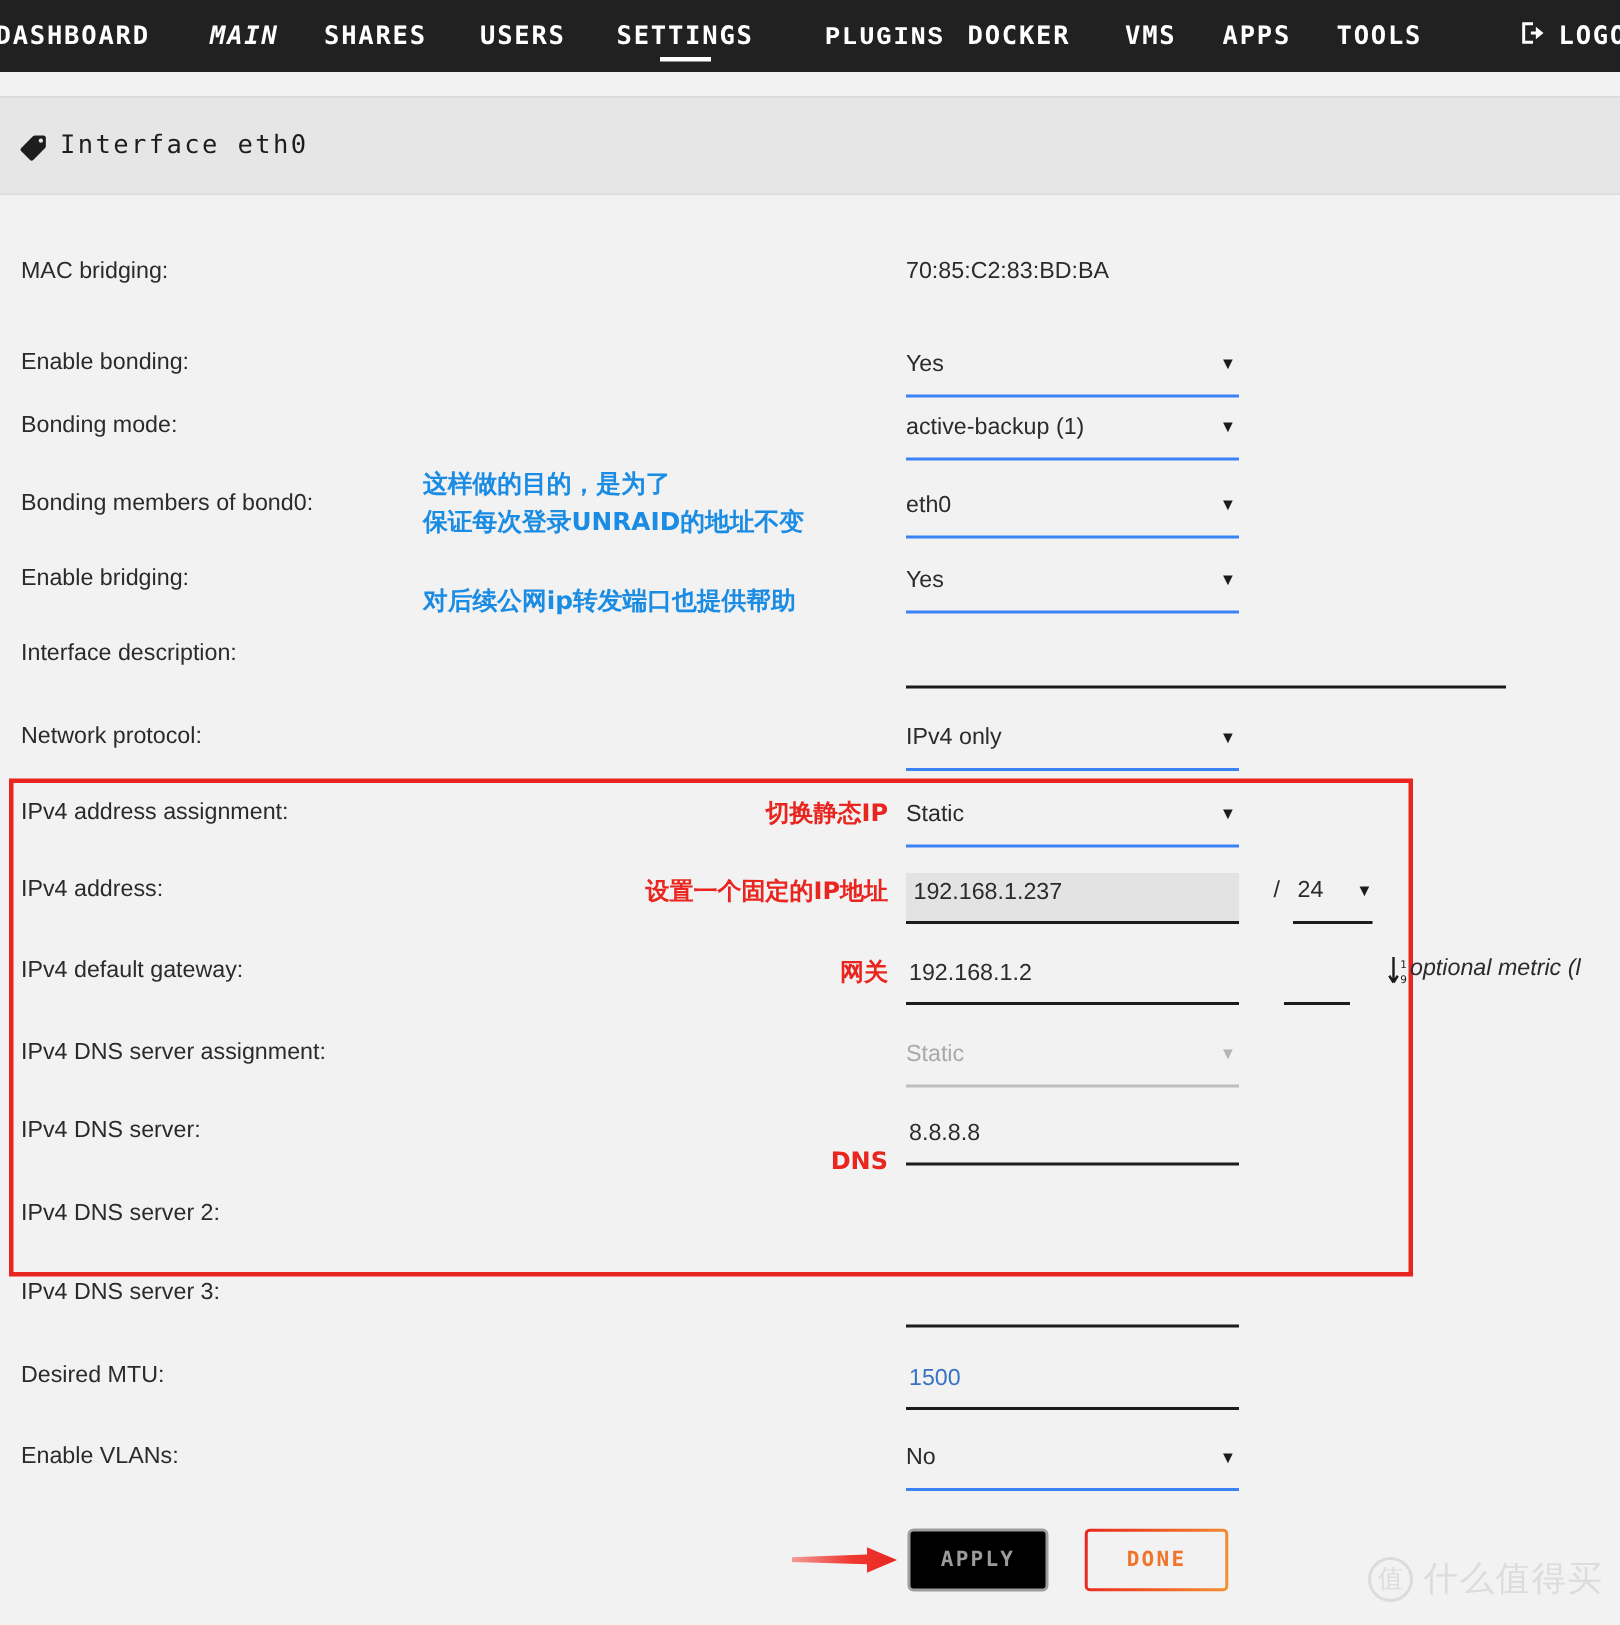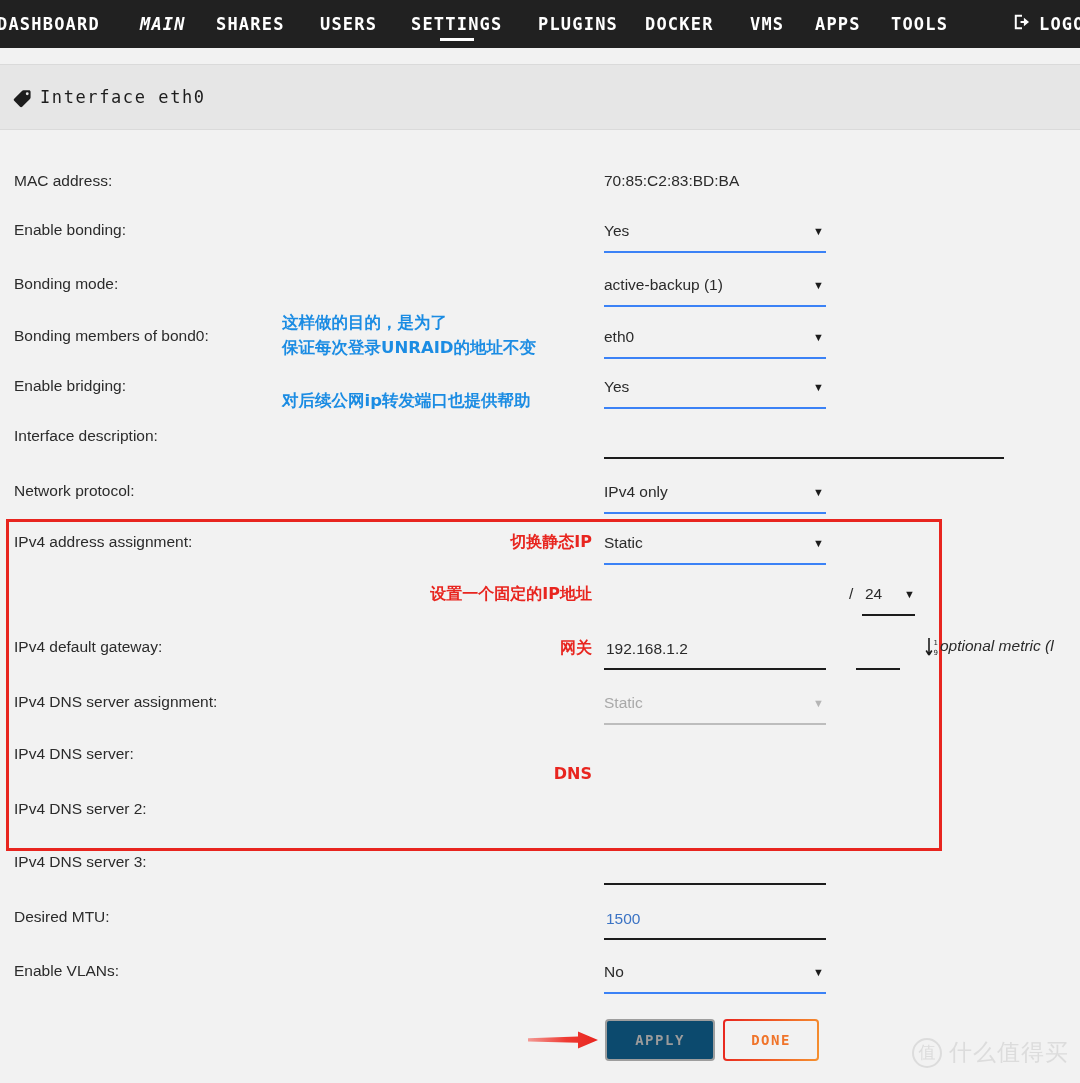--- a/index.html
+++ b/index.html
@@ -179,24 +179,24 @@
   #redbox {
     position: absolute; left: 6px; top: 519px;
     width: 936px; height: 332px;
     border: 3px solid #e8251f;
     pointer-events: none;
   }
 
   
   #apply-btn {
     position: absolute; left: 605px; top: 1019px;
-    width: 110px; height: 42px;
+    width: 94px; height: 42px;
     border: 2px solid #9e9e9e;
     border-radius: 4px;
-    background: #0c4a6e;
+    background: #000000;
     color: #9b9b9b;
     font-family: "DejaVu Sans Mono", "Liberation Mono", monospace;
     font-size: 14px; font-weight: bold; letter-spacing: 1.5px;
     display: flex; align-items: center; justify-content: center;
     cursor: default;
   }
   #done-btn {
     position: absolute; left: 723px; top: 1019px;
     width: 96px; height: 42px;
     border-radius: 4px;
@@ -233,45 +233,45 @@
 </style>
 </head>
 <body>
 
 <div id="topnav">
     <div class="navitem" style="left: -3px;"><span class="navtext" style="margin-left: 0px;">DASHBOARD</span></div>
     <div class="navitem" style="left: 140px;"><span class="navtext" style="margin-left: 0px; font-style: italic;">MAIN</span></div>
     <div class="navitem" style="left: 216px;"><span class="navtext" style="margin-left: 0px;">SHARES</span></div>
     <div class="navitem" style="left: 320px;"><span class="navtext" style="margin-left: 0px;">USERS</span></div>
     <div class="navitem active" style="left: 411px;"><span class="navtext" style="margin-left: 0px;">SETTINGS</span><div class="navunderline"></div></div>
-    <div class="navitem" style="left: 534px;"><span class="navtext" style="margin-left: 4px;">PLUGINS</span></div>
+    <div class="navitem" style="left: 534px;"><span class="navtext" style="margin-left: 16px; font-family: Liberation Mono, monospace;">PLUGINS</span></div>
     <div class="navitem" style="left: 645px;"><span class="navtext" style="margin-left: 0px;">DOCKER</span></div>
     <div class="navitem" style="left: 750px;"><span class="navtext" style="margin-left: 0px;">VMS</span></div>
     <div class="navitem" style="left: 815px;"><span class="navtext" style="margin-left: 0px;">APPS</span></div>
     <div class="navitem" style="left: 891px;"><span class="navtext" style="margin-left: 0px;">TOOLS</span></div>
     <div class="navitem" style="left: 1013px;"><svg id="logout-icon" viewBox="0 0 20 20">
         <path fill="#ffffff" d="M2 2h8v2.2H4.2v11.6H10V18H2z"></path>
         <path fill="#ffffff" d="M12.1 5.4 17.8 10l-5.7 4.6v-3.4H8.4V8.8h3.7z"></path>
       </svg><span class="navtext" style="margin-left: 26px;">LOGOUT</span></div>
   </div>
 
 <div id="headerbar">
   <svg id="tag-icon" viewBox="0 0 24 24">
     <path fill="#1d1d1d" d="M1.5 12.2 11.3 2.4c.5-.5 1.2-.8 1.9-.8h7.1c1.0 0 1.9.8 1.9 1.9v7.1c0 .7-.3 1.4-.8 1.9l-9.8 9.8c-.8.8-2 .8-2.7 0L1.5 14.9c-.8-.8-.8-2 0-2.7z"></path>
     <circle cx="18" cy="6" r="1.8" fill="#e6e6e6"></circle>
   </svg>
   <div id="headertitle">Interface eth0</div>
 </div>
 
 <div id="form">
     <div class="row" style="top: 170px; height: 40px;">
-      <div class="lbl" style="top: 2px;">MAC address:</div>
+      <div class="lbl" style="top: 2px;">MAC bridging:</div>
       <div class="valtext" style="top: 2px;">70:85:C2:83:BD:BA</div>
     </div>
-    <div class="row" style="top: 219px; height: 40px; text-decoration: underline;">
+    <div class="row" style="top: 231px; height: 40px; text-decoration: underline;">
       <div class="lbl" style="top: 2px;">Enable bonding:</div>
       <div class="sel">
         <span class="seltext">Yes</span>
         <span class="caret">▼</span>
       </div>
     </div>
     <div class="row" style="top: 273px; height: 40px;">
       <div class="lbl" style="top: 2px;">Bonding mode:</div>
       <div class="sel">
         <span class="seltext">active-backup (1)</span>
@@ -305,35 +305,44 @@
         <span class="caret">▼</span>
       </div>
     </div>
     <div class="row" style="top: 531px; height: 40px;">
       <div class="lbl" style="top: 2px;">IPv4 address assignment:</div>
       <div class="sel">
         <span class="seltext">Static</span>
         <span class="caret">▼</span>
       </div>
     </div>
+    <div class="row" style="top: 582px; height: 40px;">
+      <div class="lbl" style="top: 2px;">IPv4 address:</div>
+      <div class="inp filled">
+        <span class="inptext">192.168.1.237</span>
+      </div>
+    </div>
     <div class="row" style="top: 636px; height: 40px;">
       <div class="lbl" style="top: 2px;">IPv4 default gateway:</div>
       <div class="inp">
         <span class="inptext">192.168.1.2</span>
       </div>
     </div>
     <div class="row" style="top: 691px; height: 40px;">
       <div class="lbl" style="top: 2px;">IPv4 DNS server assignment:</div>
       <div class="sel disabled">
         <span class="seltext">Static</span>
         <span class="caret">▼</span>
       </div>
     </div>
     <div class="row" style="top: 743px; height: 40px;">
       <div class="lbl" style="top: 2px;">IPv4 DNS server:</div>
+      <div class="inp">
+        <span class="inptext">8.8.8.8</span>
+      </div>
     </div>
     <div class="row" style="top: 798px; height: 40px;">
       <div class="lbl" style="top: 2px;">IPv4 DNS server 2:</div>
     </div>
     <div class="row" style="top: 851px; height: 40px;">
       <div class="lbl" style="top: 2px;">IPv4 DNS server 3:</div>
       <div class="inp">
         <span class="inptext"></span>
       </div>
     </div>

